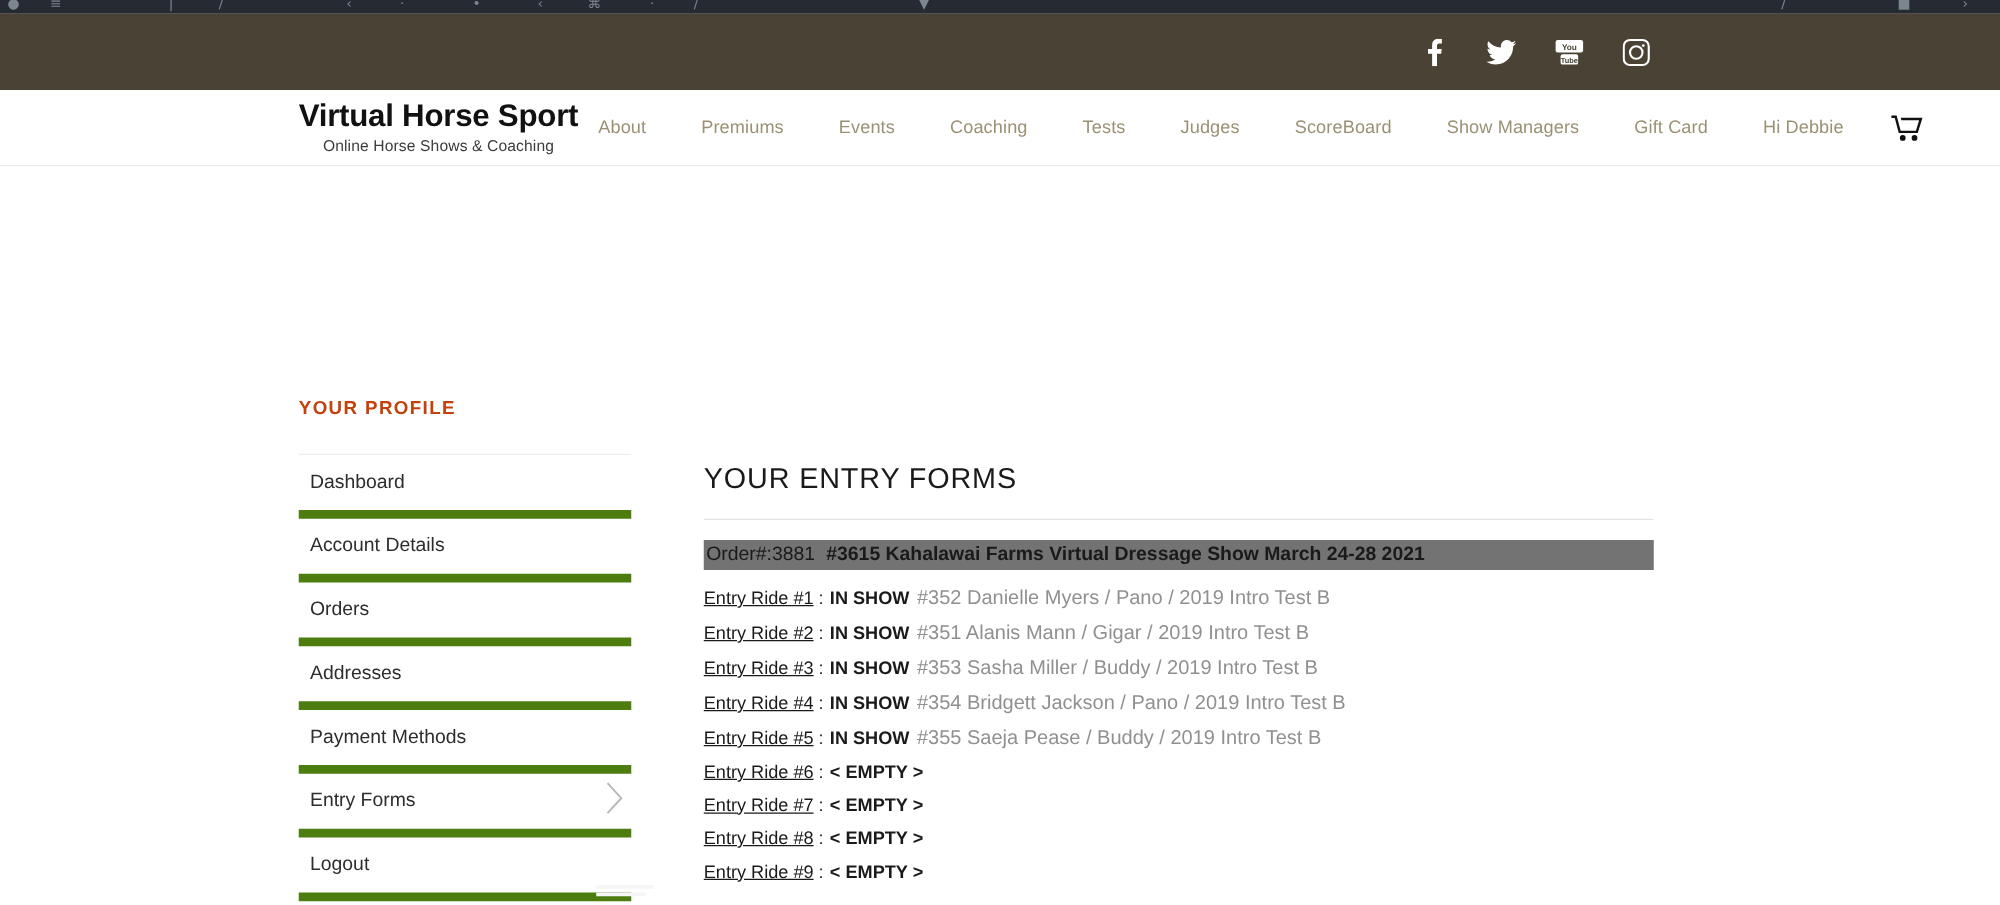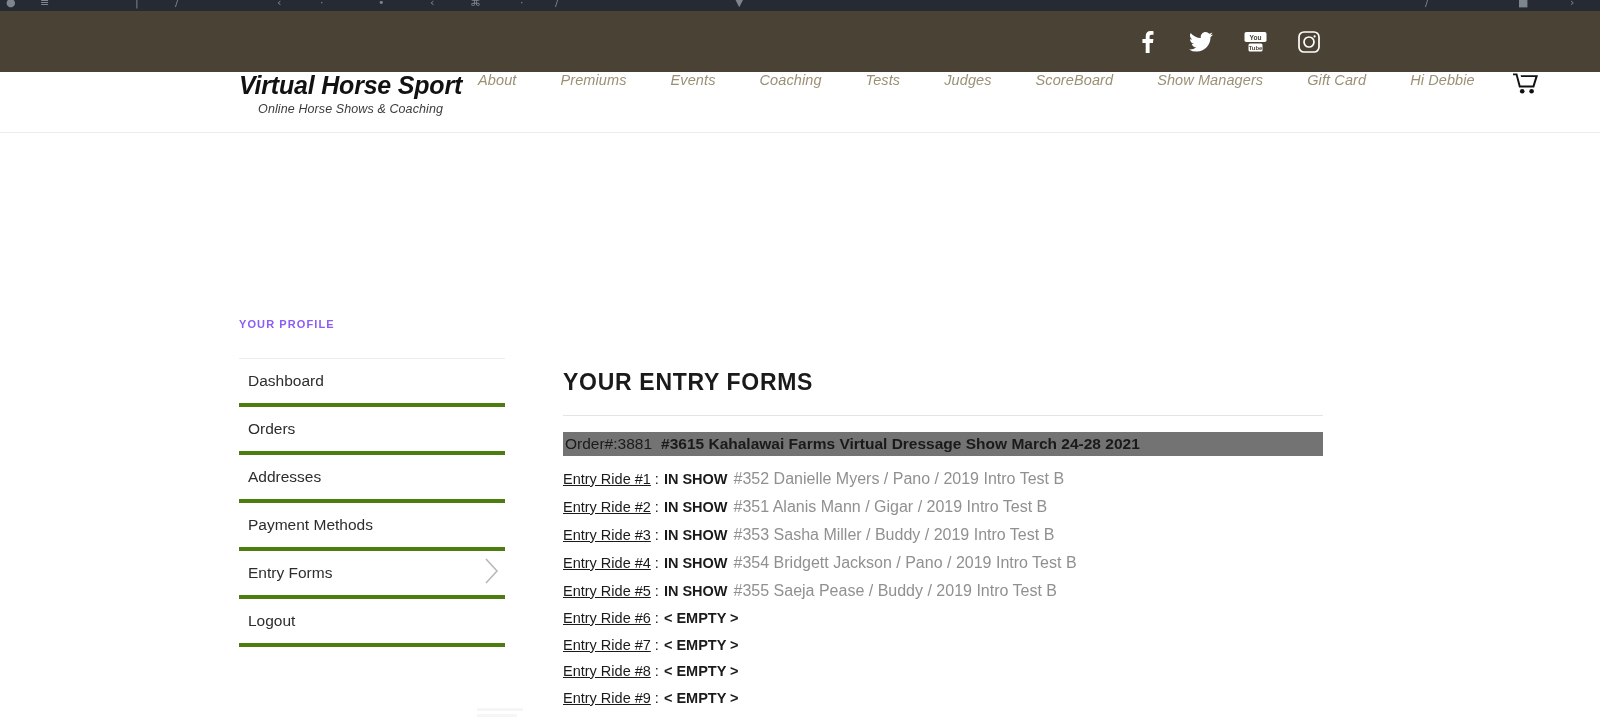--- a/index.html
+++ b/index.html
@@ -38,23 +38,22 @@
     display: flex; align-items: center; justify-content: center;
     color: #ffffff; cursor: pointer;
   }
   .social-link svg { display: block; }
 
   
   .site-header {
     height: 61px; width: 100%;
     background: #ffffff;
     border-bottom: 1px solid #ececec;
-    display: flex; align-items: flex-start;
+    display: flex; align-items: center;
     padding: 0 265px 0 239px;
-    font-style: italic;
   }
   .brand { flex: 0 0 auto; }
   .brand-title {
     font-size: 25px; font-weight: bold; color: #111111;
     letter-spacing: -.2px; line-height: 1.05;
   }
   .brand-tagline {
     font-size: 12.5px; color: #3c3c3c; margin-top: 4px;
     text-align: center; letter-spacing: .1px;
   }
@@ -76,44 +75,44 @@
   .page {
     display: flex;
     padding: 85px 0 0 0;
     position: relative;
   }
   .sidebar-inner {
     position: absolute; left: 239px; top: 185px;
     width: 266px;
   }
   .sidebar-title {
-    font-size: 11px; font-weight: bold; color: #8b5cf6;
+    font-size: 15px; font-weight: bold; color: #c2410c;
     letter-spacing: 1.1px; margin-bottom: 28px;
   }
   .sidebar-list { list-style: none; border-top: 1px solid #ededed; }
   .sidebar-item {
     position: relative;
-    border-bottom: 4px solid #4d7c0f;
+    border-bottom: 7px solid #4d7c0f;
     padding: 13px 0 13px 9px;
     font-size: 15.5px; color: #2d2d2d;
     cursor: pointer;
   }
   .sidebar-item .chevron {
     position: absolute; right: 4px; top: 50%;
     transform: translateY(-50%);
     color: #b8b8b8;
   }
 
   
   .content {
     position: absolute; left: 563px; top: 236px;
     width: 760px;
   }
   .content-title {
-    font-size: 23px; font-weight: bold; color: #1a1a1a;
+    font-size: 23px; font-weight: normal; color: #1a1a1a;
     letter-spacing: .7px; margin-bottom: 19px;
   }
   .content-sub {
     font-size: 16px; color: #707070; letter-spacing: .1px;
   }
   .divider {
     height: 1px; background: #e4e4e4; margin: 19px 0 16px 0;
   }
 
   .order-block { margin-bottom: 22px; }
@@ -229,20 +228,21 @@
       </svg>
   </div>
 </div>
 
 <div class="page">
 
   <aside class="sidebar-inner">
     <div class="sidebar-title">YOUR PROFILE</div>
     <ul class="sidebar-list" id="sidebar-list">
         <li class="sidebar-item"><span>Dashboard</span></li>
+        <li class="sidebar-item"><span>Account Details</span></li>
         <li class="sidebar-item"><span>Orders</span></li>
         <li class="sidebar-item"><span>Addresses</span></li>
         <li class="sidebar-item"><span>Payment Methods</span></li>
         <li class="sidebar-item"><span>Entry Forms</span><span class="chevron"><svg width="18" height="32" viewBox="0 0 18 32" fill="none" stroke="currentColor" stroke-width="1.6">
               <path d="M3 4 L14 16 L3 28"></path>
             </svg></span></li>
         <li class="sidebar-item"><span>Logout</span></li>
       </ul>
   </aside>
 

